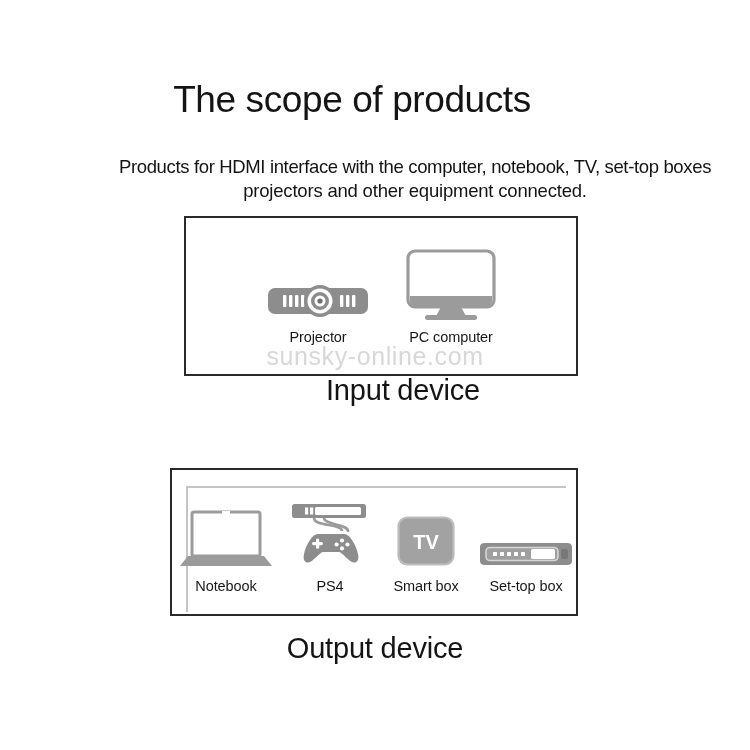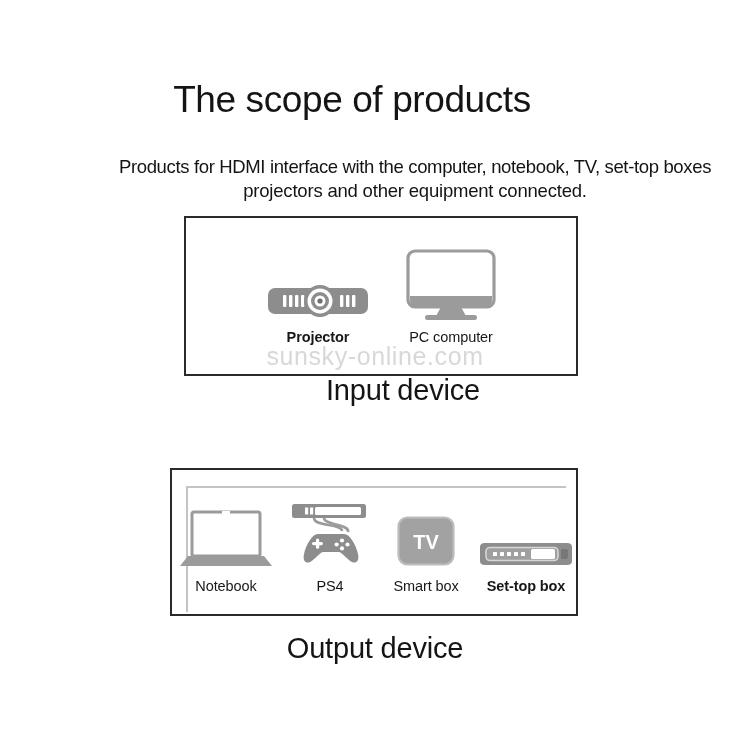--- a/index.html
+++ b/index.html
@@ -121,32 +121,32 @@
   }
   .device .caption {
     font-size: 14.5px;
     color: #181818;
     margin-top: 7px;
     white-space: nowrap;
     letter-spacing: -0.1px;
   }
 
   
-  #dev-projector { width: 140px; font-weight: bold; }
+  #dev-projector { width: 140px; }
   #dev-pc        { width: 126px; justify-content: center; }
   #dev-lcd       { width: 124px; }
   #dev-projector .art { height: 78px; }
   #dev-pc .art        { height: 78px; }
   #dev-lcd .art       { height: 78px; }
 
   
   #dev-notebook { width: 112px; }
   #dev-ps4      { width: 96px;  }
   #dev-smartbox { width: 96px;  }
-  #dev-settop   { width: 104px; font-weight: bold; }
+  #dev-settop   { width: 104px; }
   #dev-notebook .art,
   #dev-ps4 .art,
   #dev-smartbox .art,
   #dev-settop .art { height: 76px; }
 
   
   .watermark {
     position: absolute;
     left: 0;
     top: 342px;

